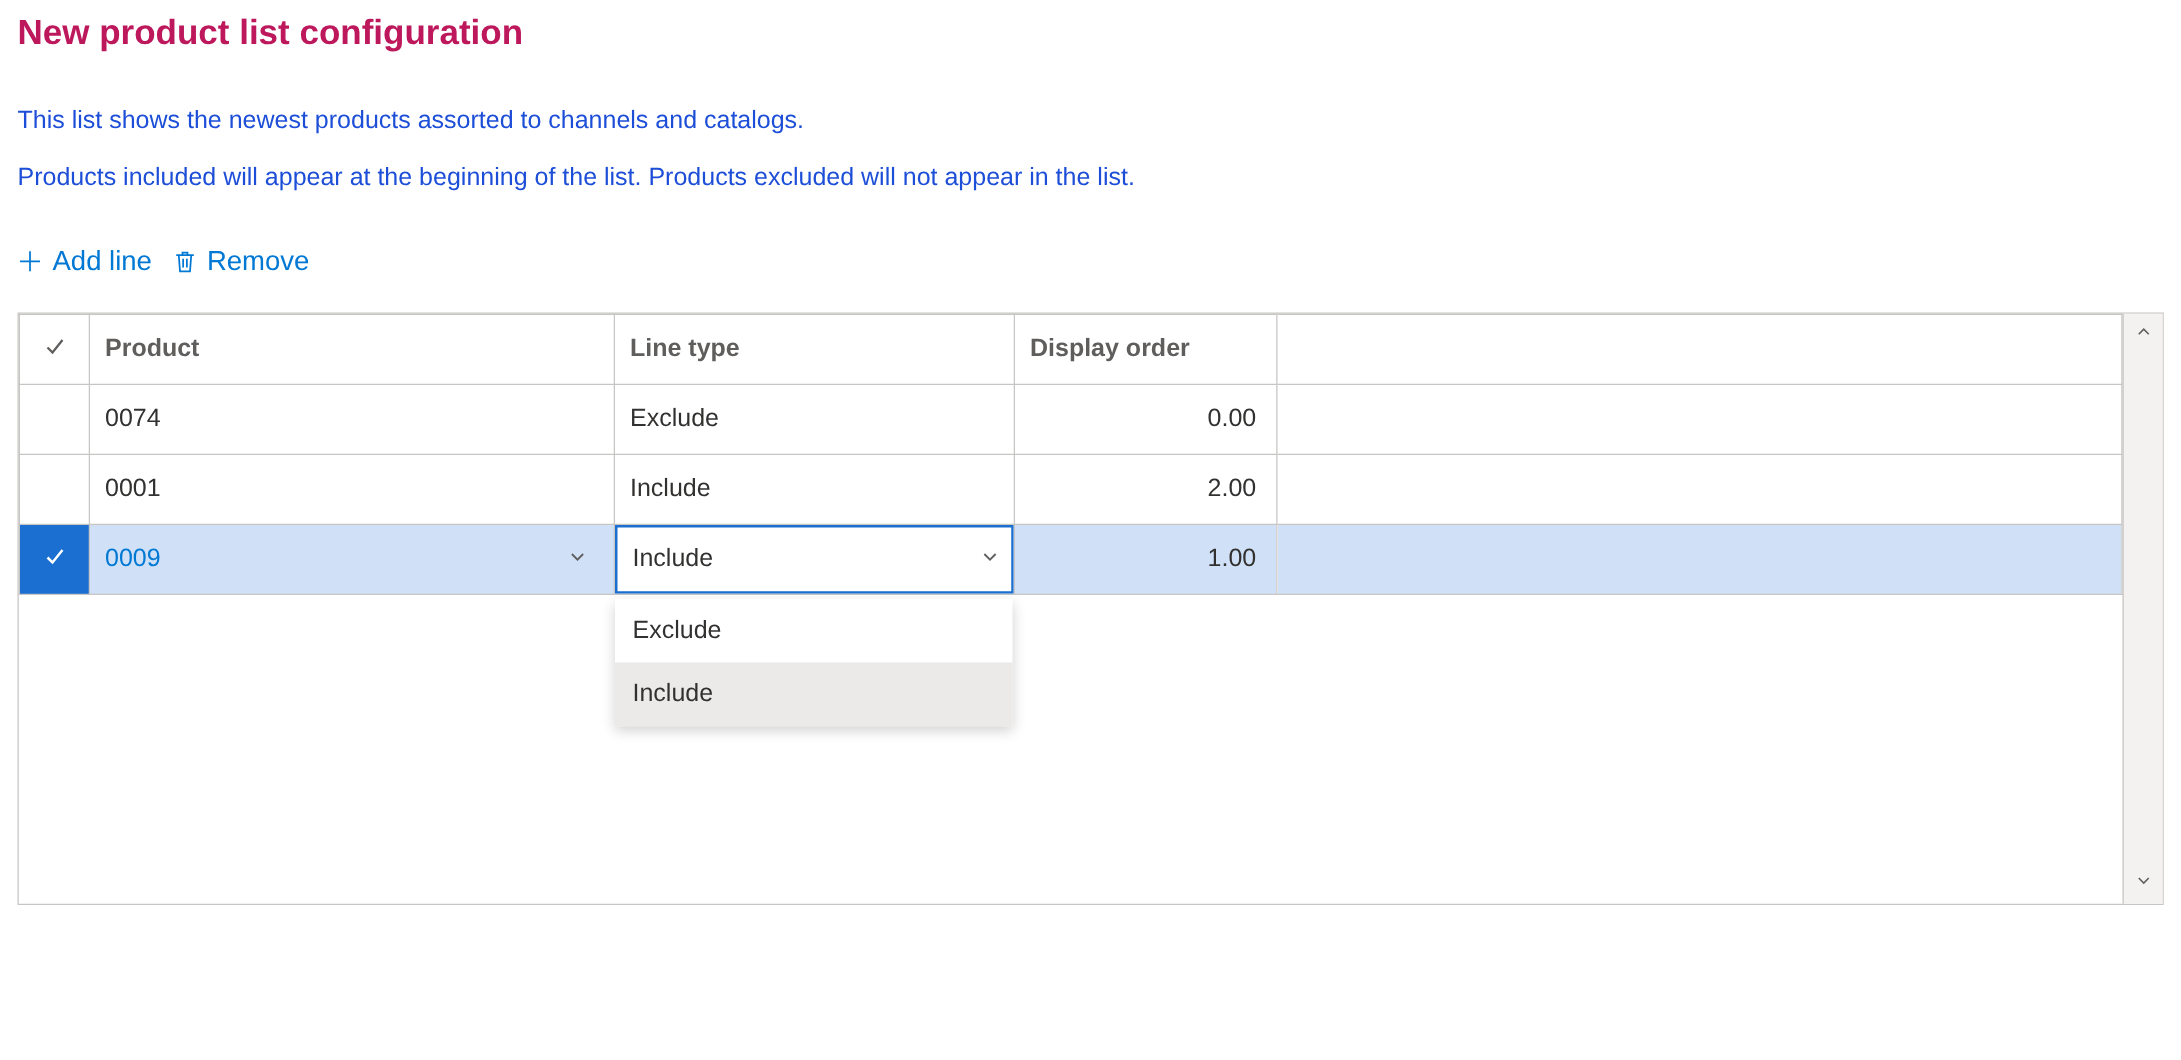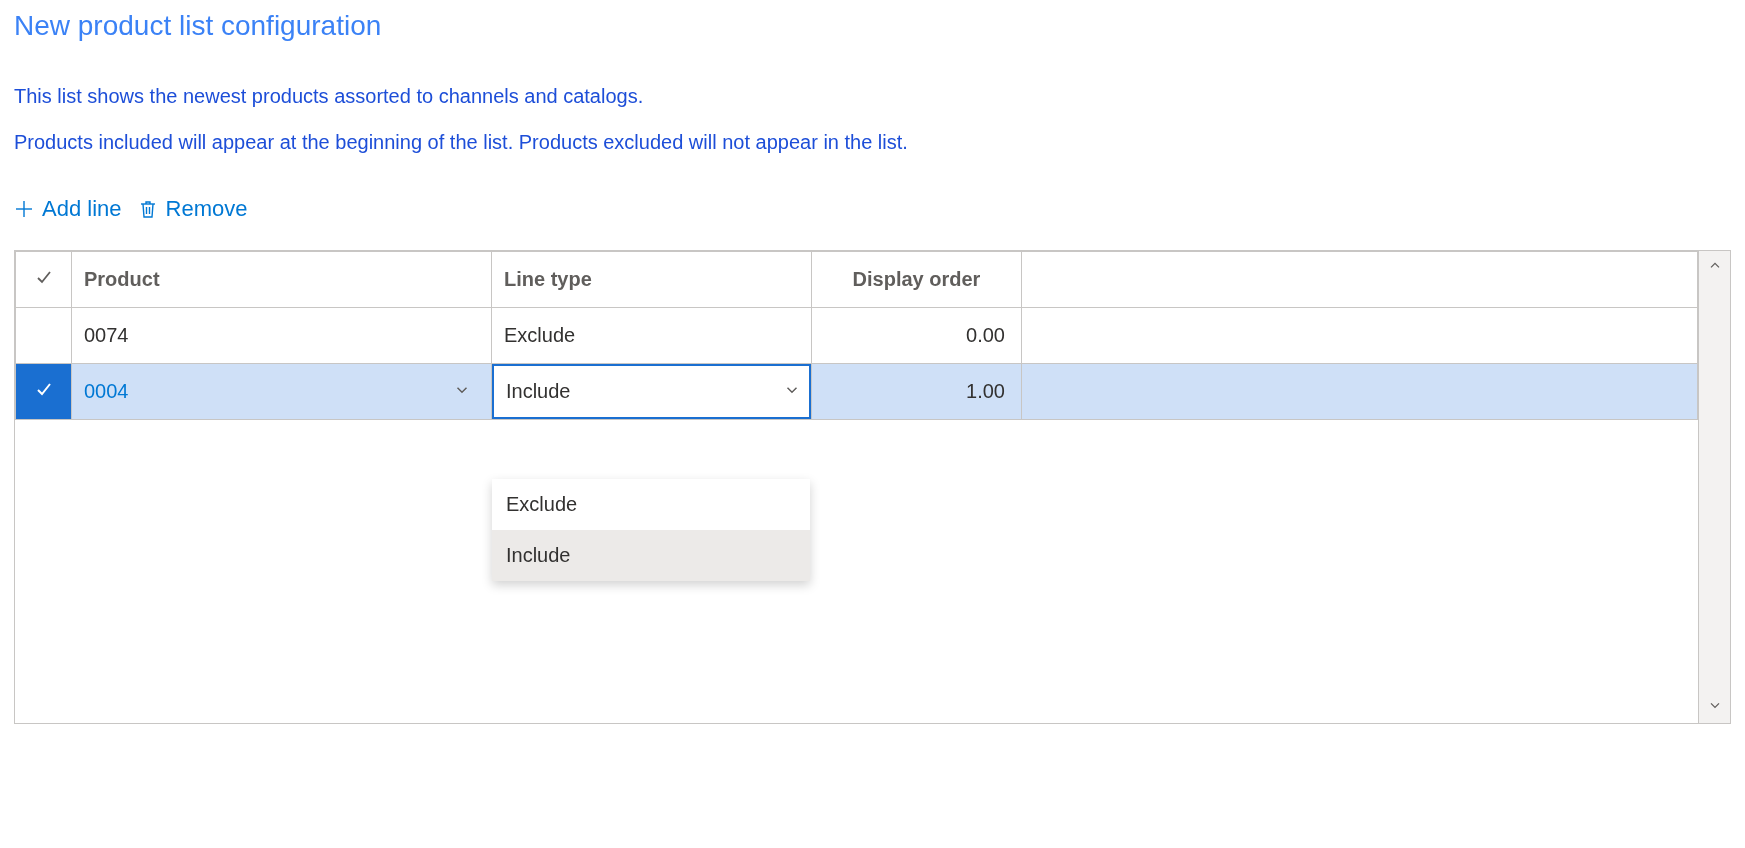--- a/index.html
+++ b/index.html
@@ -4,22 +4,22 @@
 <style>
   * { box-sizing: border-box; margin: 0; padding: 0; }
   body {
     font-family: "Segoe UI", -apple-system, BlinkMacSystemFont, sans-serif;
     color: #323130;
     padding: 10px 14px;
     background: #fff;
   }
   .page-title {
     font-size: 28px;
-    font-weight: 400;
-    color: #3b82f6;
+    font-weight: 700;
+    color: #be185d;
     margin-bottom: 40px;
   }
   .desc {
     font-size: 20px;
     color: #1d4ed8;
     margin-bottom: 18px;
     line-height: 1.4;
   }
   .toolbar {
     display: flex;
@@ -80,21 +80,21 @@
   }
   th {
     font-weight: 600;
     color: #605e5c;
     background: #fff;
   }
   .col-check { width: 56px; padding:0; text-align:center;}
   .col-product { width: 420px; }
   .col-linetype { width: 320px; }
   .col-display { width: 210px; text-align: right; }
-  th.col-display { text-align: center; }
+  th.col-display { text-align: left; }
   td.col-display { text-align: right; padding-right: 16px; }
   td.col-rest, th.col-rest { border-left: none; }
 
   tr.selected td { background: #cfe0f7; }
   tr.selected td.col-check {
     background: #1a6fd1;
     color: #fff;
   }
   tr.selected td.col-product { color: #0078d4; }
   tr.selected td.col-linetype {
@@ -189,31 +189,38 @@
         </tr>
       </thead>
       <tbody>
         <tr>
           <td class="col-check"></td>
           <td class="col-product">0074</td>
           <td class="col-linetype">Exclude</td>
           <td class="col-display">0.00</td>
           <td class="col-rest"></td>
         </tr>
+        <tr>
+          <td class="col-check"></td>
+          <td class="col-product">0001</td>
+          <td class="col-linetype">Include</td>
+          <td class="col-display">2.00</td>
+          <td class="col-rest"></td>
+        </tr>
         <tr class="selected">
           <td class="col-check">
             <span class="check-icon">
               <svg width="20" height="20" viewBox="0 0 20 20" stroke-width="2">
                   <polyline points="4,11 8,15 16,5"></polyline>
                 </svg>
             </span>
           </td>
           <td class="col-product">
             <div class="cell-inner">
-              <span>0004</span>
+              <span>0009</span>
               <span class="chev">
                 <svg width="18" height="18" viewBox="0 0 20 20" stroke-width="1.6">
                     <polyline points="5,8 10,13 15,8"></polyline>
                   </svg>
               </span>
             </div>
           </td>
           <td class="col-linetype">
             <div class="cell-inner">
               <span>Include</span>

